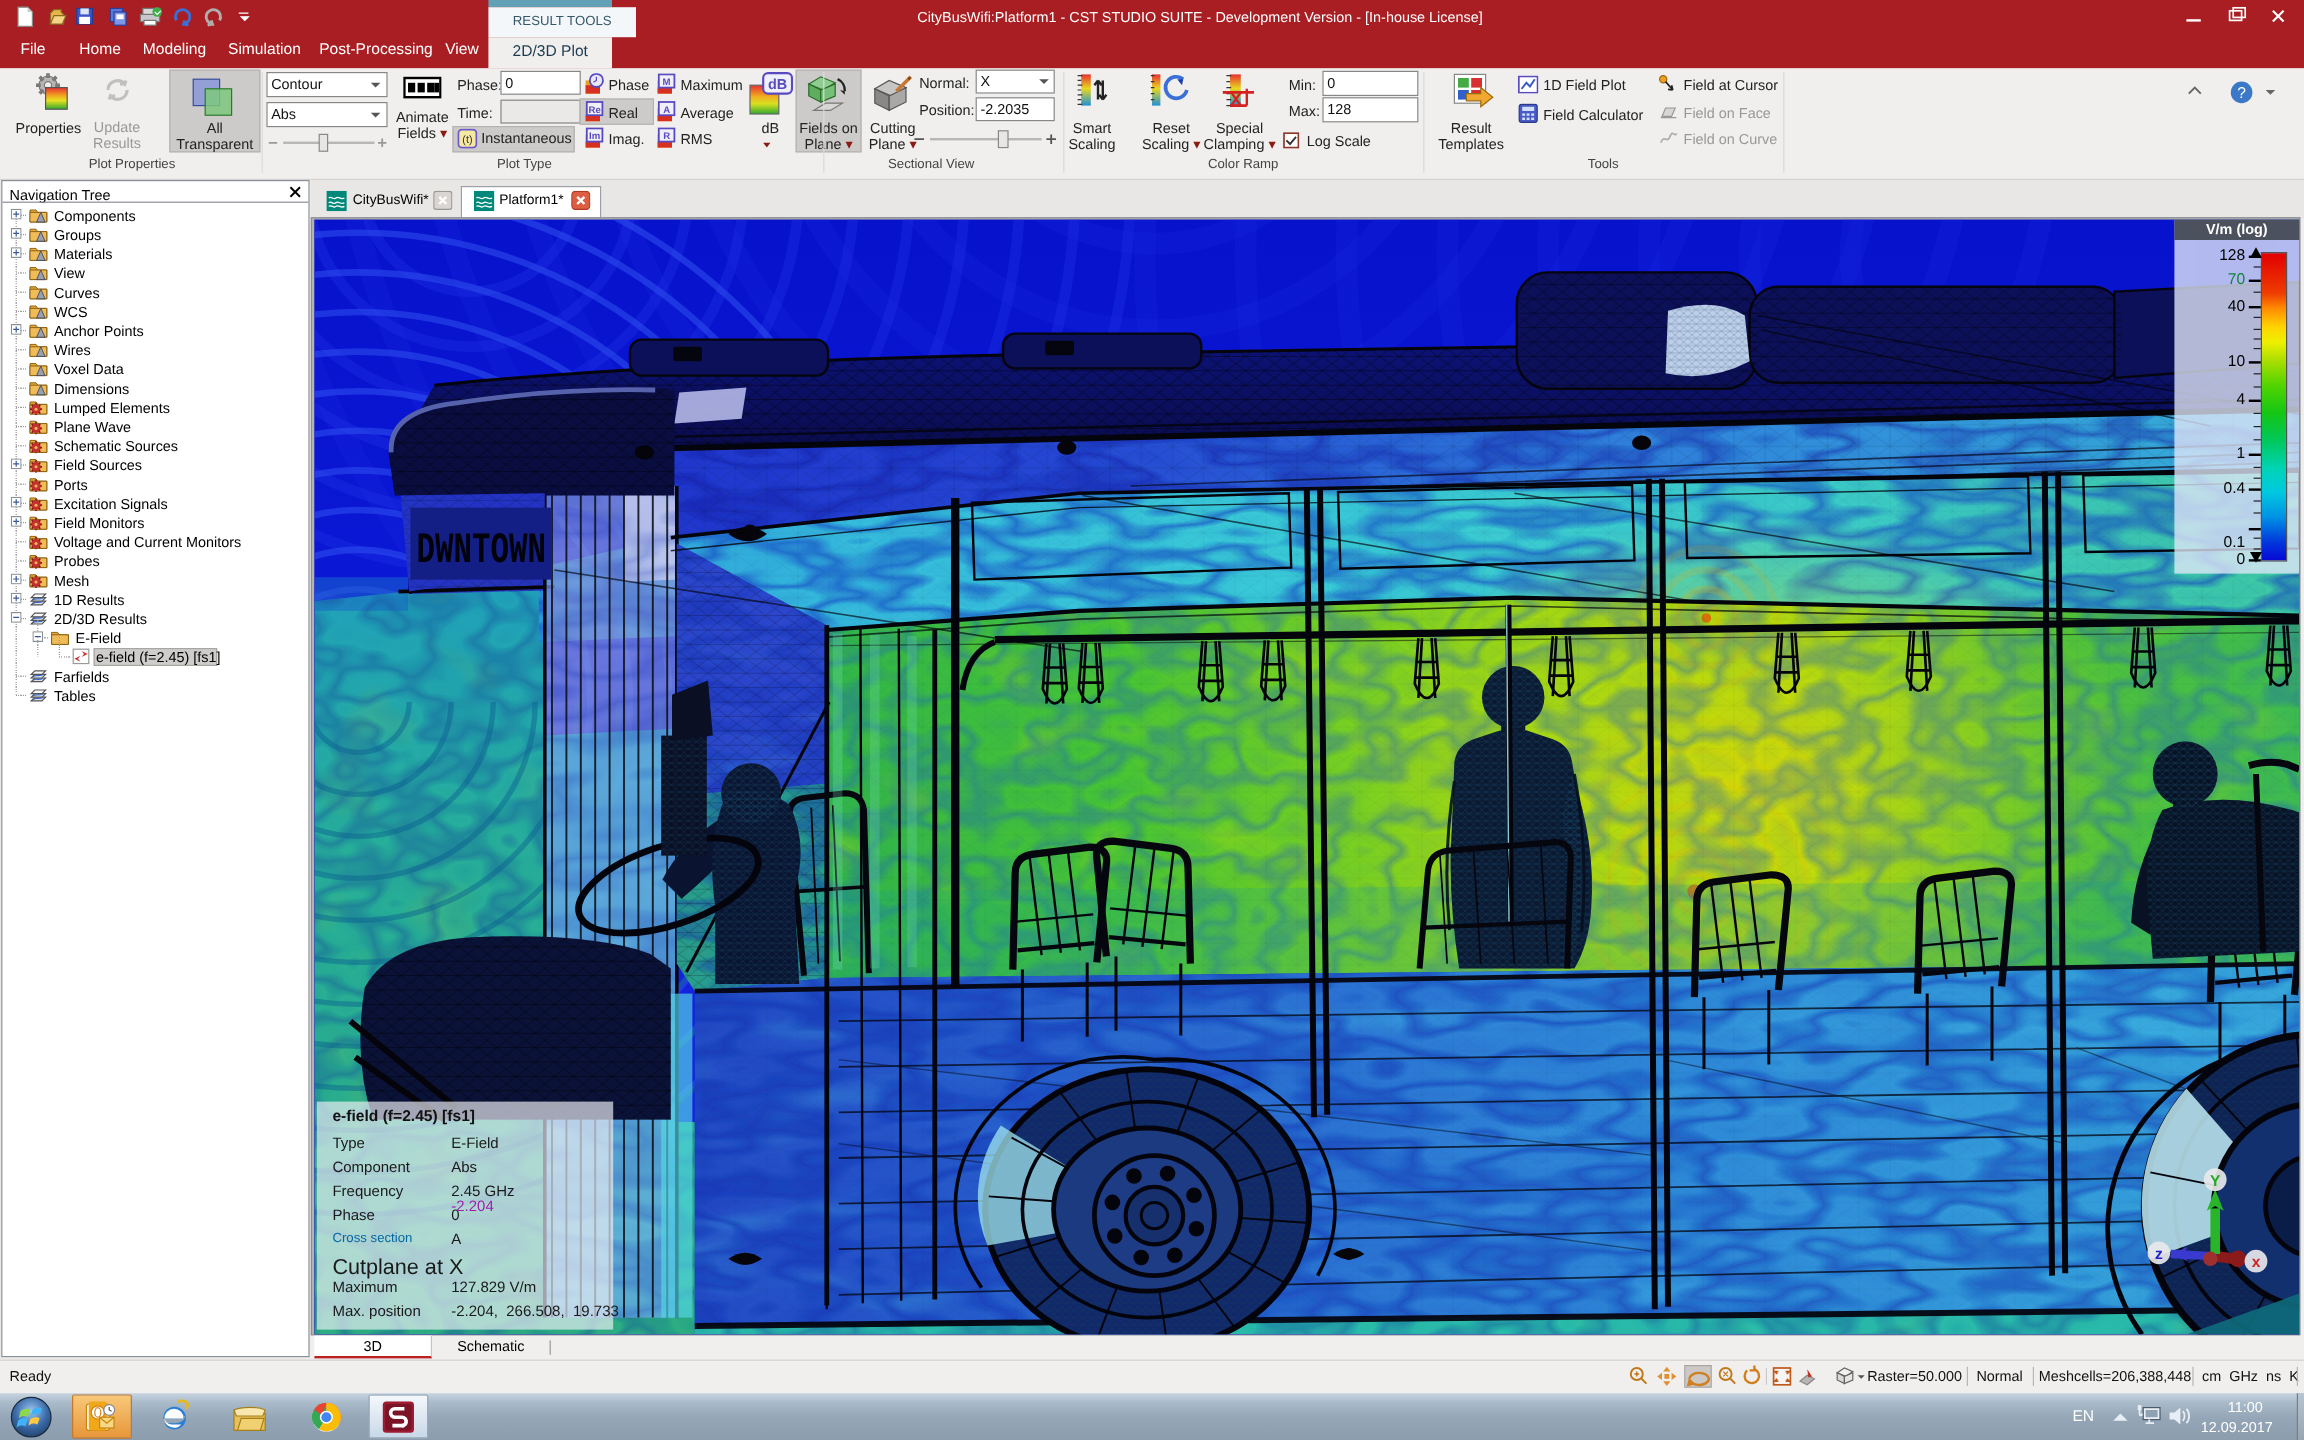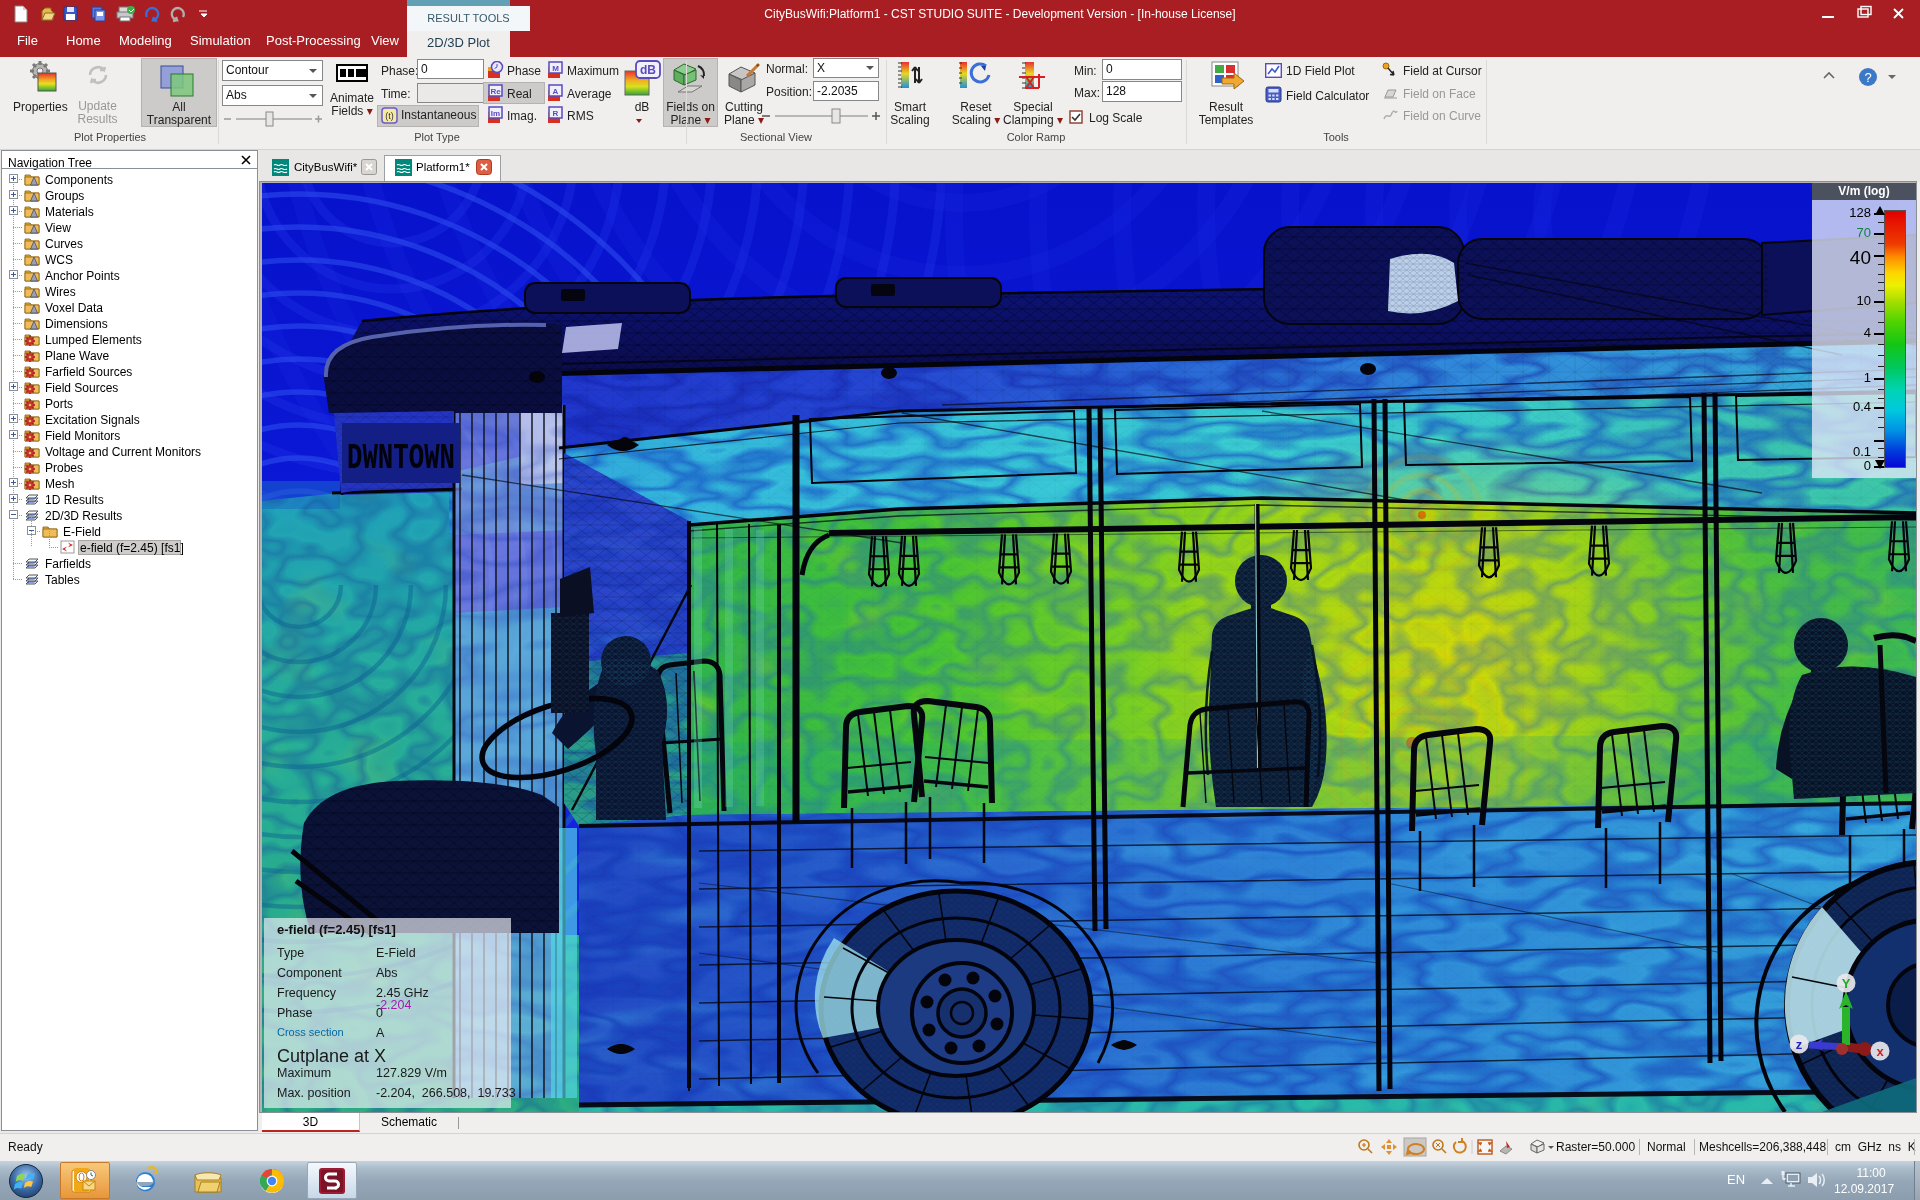--- a/index.html
+++ b/index.html
@@ -466,21 +466,21 @@
     <div class="abs" style="left:13px;top:371px;width:10px;height:1px;background-image:repeating-linear-gradient(90deg,#999 0 1px,transparent 1px 2px)"></div>
     <svg class="abs" style="left:24px;top:364px;width:16px;height:14px" viewBox="0 0 16 14">
       <path d="M1 3h5l1.5 2H15v8H1z" fill="#e8a93c" stroke="#8a5f10" stroke-width="0.8"></path>
       <path d="M1 5h14v8H1z" fill="#f0bc58" stroke="#8a5f10" stroke-width="0.8"></path>
       <circle cx="6" cy="9" r="4" fill="#c43030"></circle>
       <g stroke="#8a1515" stroke-width="1.4">
         <path d="M6 5V3.6M6 13v1M2.5 9H1M9.5 9H11M3.5 6.5L2.4 5.4M8.5 11.5l1.1 1.1M8.5 6.5l1.1-1.1M3.5 11.5l-1.1 1.1"></path>
       </g>
       <circle cx="6" cy="9" r="1.3" fill="#f0bc58"></circle>
     </svg>
-    <div class="trow" style="left:45px;top:365px">Farfield Sources</div>
+    <div class="trow" style="left:45px;top:365px">Schematic Sources</div>
     <div class="abs" style="left:13px;top:387px;width:10px;height:1px;background-image:repeating-linear-gradient(90deg,#999 0 1px,transparent 1px 2px)"></div>
     <svg class="abs" style="left:9px;top:382px;width:9px;height:9px" viewBox="0 0 9 9">
       <rect x="0.5" y="0.5" width="8" height="8" fill="#fff" stroke="#8a9097"></rect>
       <g stroke="#3a5a9a" stroke-width="1">
         <path d="M4.5 2v5M2 4.5h5"></path>
       </g>
     </svg>
     <svg class="abs" style="left:24px;top:380px;width:16px;height:14px" viewBox="0 0 16 14">
       <path d="M1 3h5l1.5 2H15v8H1z" fill="#e8a93c" stroke="#8a5f10" stroke-width="0.8"></path>
       <path d="M1 5h14v8H1z" fill="#f0bc58" stroke="#8a5f10" stroke-width="0.8"></path>
@@ -1190,21 +1190,21 @@
   </div>
 
 <div class="abs" style="left:1812px;top:183px;width:104px;height:295px;background:rgba(226,232,248,0.78)"></div>
 <div class="abs" style="left:1812px;top:183px;width:104px;height:17px;background:rgba(62,66,74,0.88);color:#fff;font-size:12px;font-weight:bold;text-align:center;line-height:17px">V/m (log)</div>
 <div class="abs" style="left:1884px;top:210px;width:22px;height:258px;border:1px solid #555;background:linear-gradient(180deg,#e20000 0%,#ee3c00 13%,#ff8c00 18%,#ffd400 24%,#eef000 29%,#aade00 35%,#52d400 43%,#14c614 52%,#00c85c 61%,#00d4b4 70%,#00c8e0 78%,#0090e4 86%,#0038dc 94%,#0808d4 100%)"></div>
 <div id="legendlabels">
     <div class="abs" style="left:1831px;top:205px;font-size:13px;color:#000;text-align:right;width:40px">128</div>
     <div class="abs" style="left:1874px;top:213px;width:10px;height:2px;background:#000"></div>
     <div class="abs" style="left:1831px;top:225px;font-size:13px;color:#15803d;text-align:right;width:40px">70</div>
     <div class="abs" style="left:1874px;top:233px;width:10px;height:2px;background:#000"></div>
-    <div class="abs" style="left:1831px;top:247px;font-size:19px;color:#000;text-align:right;width:40px">40</div>
+    <div class="abs" style="left:1831px;top:247px;font-size:13px;color:#000;text-align:right;width:40px">40</div>
     <div class="abs" style="left:1874px;top:255px;width:10px;height:2px;background:#000"></div>
     <div class="abs" style="left:1831px;top:293px;font-size:13px;color:#000;text-align:right;width:40px">10</div>
     <div class="abs" style="left:1874px;top:301px;width:10px;height:2px;background:#000"></div>
     <div class="abs" style="left:1831px;top:325px;font-size:13px;color:#000;text-align:right;width:40px">4</div>
     <div class="abs" style="left:1874px;top:333px;width:10px;height:2px;background:#000"></div>
     <div class="abs" style="left:1831px;top:370px;font-size:13px;color:#000;text-align:right;width:40px">1</div>
     <div class="abs" style="left:1874px;top:378px;width:10px;height:2px;background:#000"></div>
     <div class="abs" style="left:1831px;top:399px;font-size:13px;color:#000;text-align:right;width:40px">0.4</div>
     <div class="abs" style="left:1874px;top:407px;width:10px;height:2px;background:#000"></div>
     <div class="abs" style="left:1831px;top:444px;font-size:13px;color:#000;text-align:right;width:40px">0.1</div>

